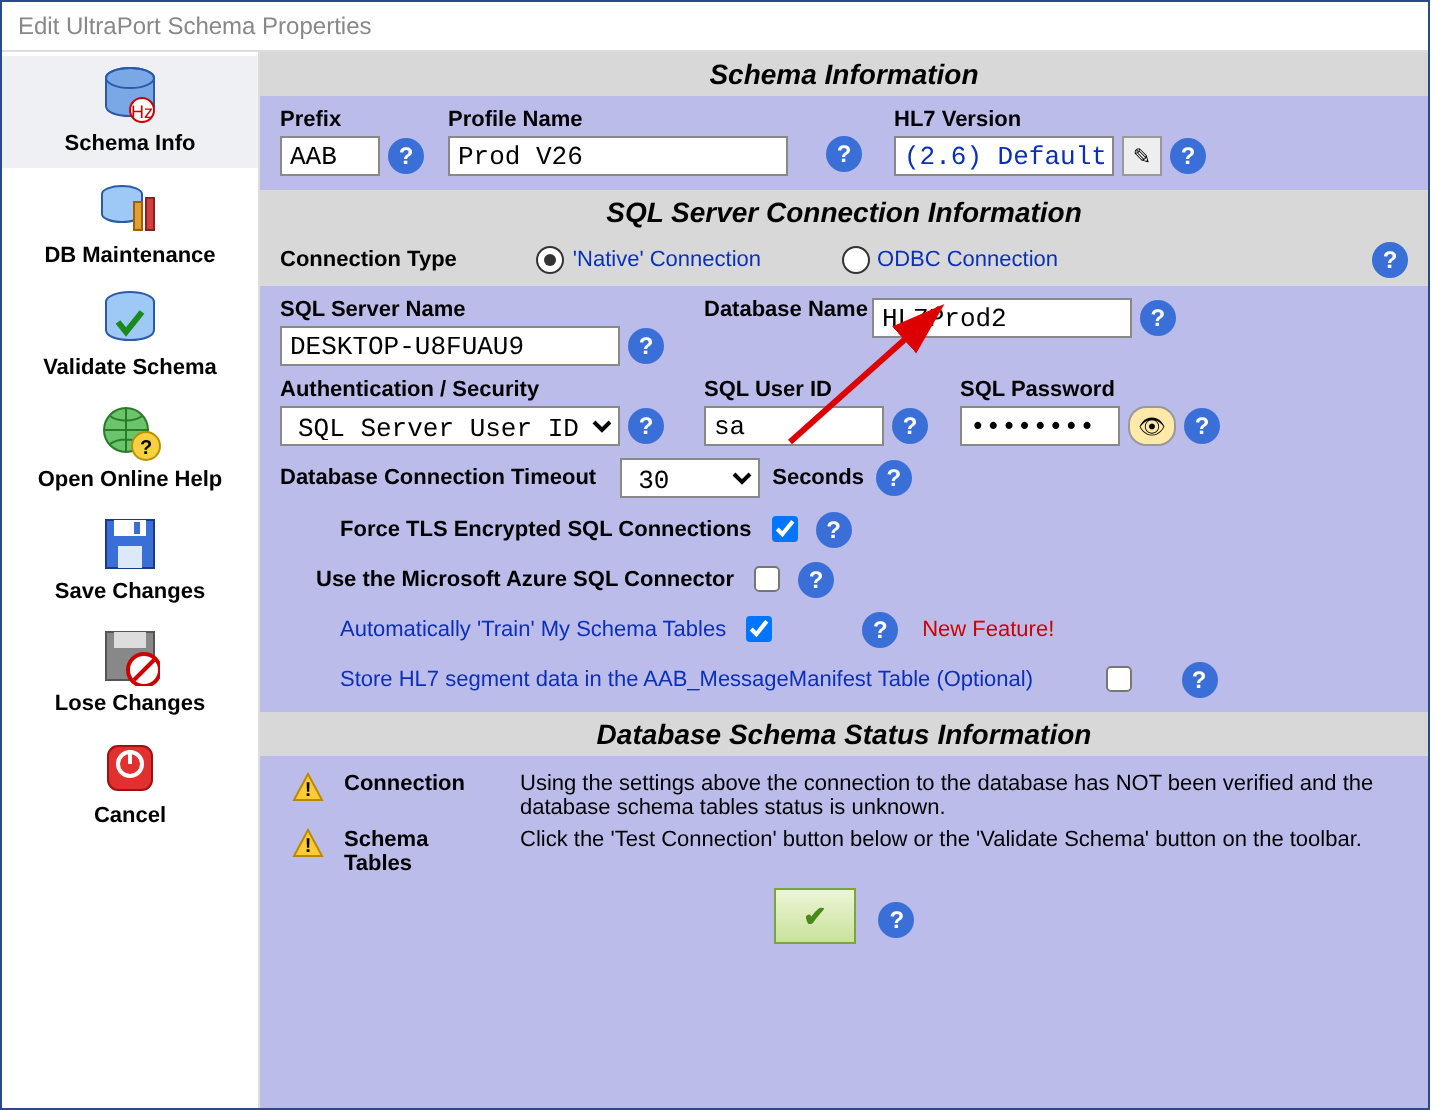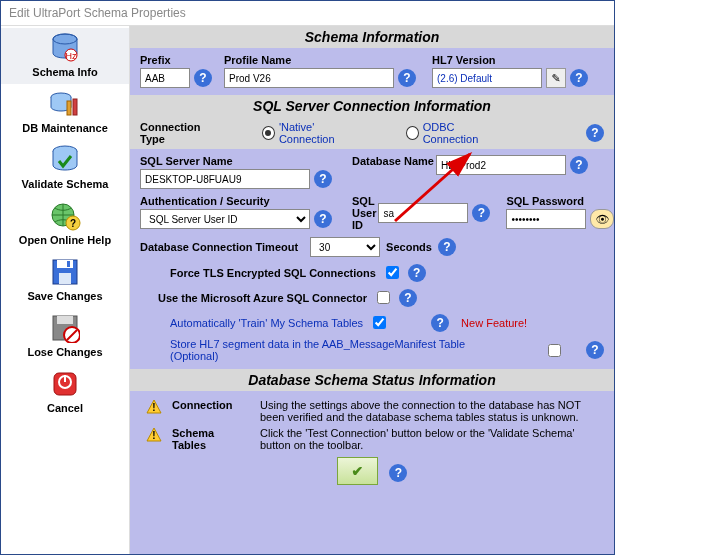--- a/index.html
+++ b/index.html
@@ -1,29 +1,29 @@
 <!DOCTYPE html>
 <html><head>
 <meta charset="utf-8">
 <style>
 html,body{margin:0;padding:0;font-family:"Segoe UI",Tahoma,sans-serif;font-size:11px;color:#000;background:#fff}
-.window{width:615px;height:555px;border:1px solid #2a4a8a;box-sizing:border-box;display:flex;flex-direction:column}
+.window{width:715px;height:555px;border:1px solid #2a4a8a;box-sizing:border-box;display:flex;flex-direction:column}
 .titlebar{height:24px;line-height:24px;padding-left:8px;font-size:12px;color:#888;border-bottom:1px solid #ddd}
 .body{flex:1;display:flex}
 .sidebar{width:128px;background:#fff;border-right:1px solid #ddd;display:flex;flex-direction:column;align-items:center;padding-top:2px}
 .side-item{width:100%;text-align:center;padding:4px 0 6px 0;cursor:pointer}
 .side-item .ic{width:32px;height:32px;margin:0 auto 2px auto;display:flex;align-items:center;justify-content:center}
 .side-item .lbl{font-weight:bold;font-size:11px}
 .side-item.first{background:#eef0f4}
 .main{flex:1;background:#bcbceb;position:relative;overflow:hidden}
 .section-hdr{background:#d8d8d8;font-weight:bold;font-style:italic;font-size:14px;text-align:center;padding:3px 0;margin-top:4px}
 .section-hdr.first{margin-top:0}
 .row{display:flex;align-items:center;padding:3px 10px;gap:6px}
 .lbl-b{font-weight:bold;font-size:11px}
-input[type=text],input[type=password],select{font-family:Liberation Sans, sans-serif;font-size:10px;padding:2px 4px;border:1px solid #888;background:#fff;height:20px;box-sizing:border-box}
+input[type=text],input[type=password],select{font-family:Liberation Mono, monospace;font-size:13px;padding:2px 4px;border:1px solid #888;background:#fff;height:20px;box-sizing:border-box}
 .help{width:18px;height:18px;border-radius:9px;background:#3a6fd8;color:#fff;display:inline-flex;align-items:center;justify-content:center;font-weight:bold;font-size:12px;cursor:pointer;flex-shrink:0}
 .edit-ic,.del-ic{width:18px;height:18px;border:1px solid #999;display:inline-flex;align-items:center;justify-content:center;cursor:pointer;font-size:11px;background:#eee}
 .eye-ic{width:22px;height:18px;border:1px solid #999;border-radius:9px;display:inline-flex;align-items:center;justify-content:center;cursor:pointer;background:#ffe9a8}
 .conn-type-row{background:#d8d8d8;padding:4px 10px;display:flex;align-items:center;gap:40px}
 .radio-item{display:inline-flex;align-items:center;gap:4px;color:#0a2fb8;cursor:pointer}
 .radio-dot{width:12px;height:12px;border:1px solid #333;border-radius:50%;display:inline-flex;align-items:center;justify-content:center;background:#fff}
 .radio-dot.sel::after{content:"";width:6px;height:6px;border-radius:50%;background:#333}
 .status-box{margin:4px 10px;padding:4px 6px}
 .status-row{display:flex;gap:10px;align-items:flex-start;margin-bottom:4px}
 .warn-ic{width:16px;height:16px;flex-shrink:0}
@@ -128,21 +128,21 @@
       <div class="row" style="align-items:flex-start;padding-top:6px">
         <div style="display:flex;flex-direction:column;gap:2px">
           <span class="lbl-b">Prefix</span>
           <div style="display:flex;gap:4px;align-items:center">
             <input type="text" style="width: 50px;" value="AAB">
             <span class="help">?</span>
           </div>
         </div>
         <div style="display:flex;flex-direction:column;gap:2px;margin-left:6px">
           <span class="lbl-b">Profile Name</span>
-          <div style="display:flex;gap:4px;align-items:center">
+          <div style="display:flex;gap:19px;align-items:flex-start">
             <input type="text" style="width: 170px;" value="Prod V26">
             <span class="help">?</span>
           </div>
         </div>
         <div style="display:flex;flex-direction:column;gap:2px;margin-left:10px">
           <span class="lbl-b">HL7 Version</span>
           <div style="display:flex;gap:4px;align-items:center">
             <input type="text" readonly="" class="blue-text" style="width: 110px; background: rgb(255, 255, 255);" value="(2.6) Default">
             <span class="edit-ic">✎</span>
             <span class="help">?</span>
@@ -184,21 +184,21 @@
       </div>
 
       <div class="row" style="align-items:flex-start">
         <div style="display:flex;flex-direction:column;gap:2px">
           <span class="lbl-b">Authentication / Security</span>
           <div style="display:flex;gap:4px;align-items:center">
             <select style="width:170px"><option>SQL Server User ID</option></select>
             <span class="help">?</span>
           </div>
         </div>
-        <div style="display:flex;flex-direction:row;gap:2px;margin-left:14px">
+        <div style="display:flex;flex-direction:column;gap:2px;margin-left:14px">
           <span class="lbl-b">SQL User ID</span>
           <div style="display:flex;gap:4px;align-items:center">
             <input type="text" style="width: 90px;" value="sa">
             <span class="help">?</span>
           </div>
         </div>
         <div style="display:flex;flex-direction:column;gap:2px;margin-left:10px">
           <span class="lbl-b">SQL Password</span>
           <div style="display:flex;gap:4px;align-items:center">
             <input type="text" style="width: 80px;" value="••••••••">

